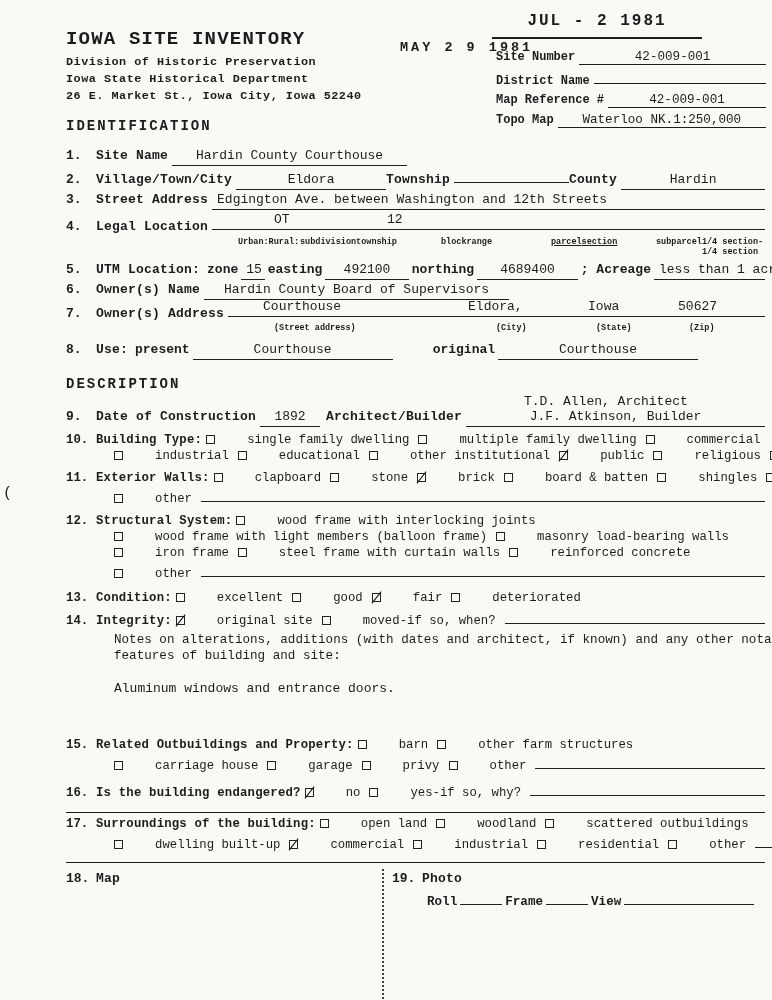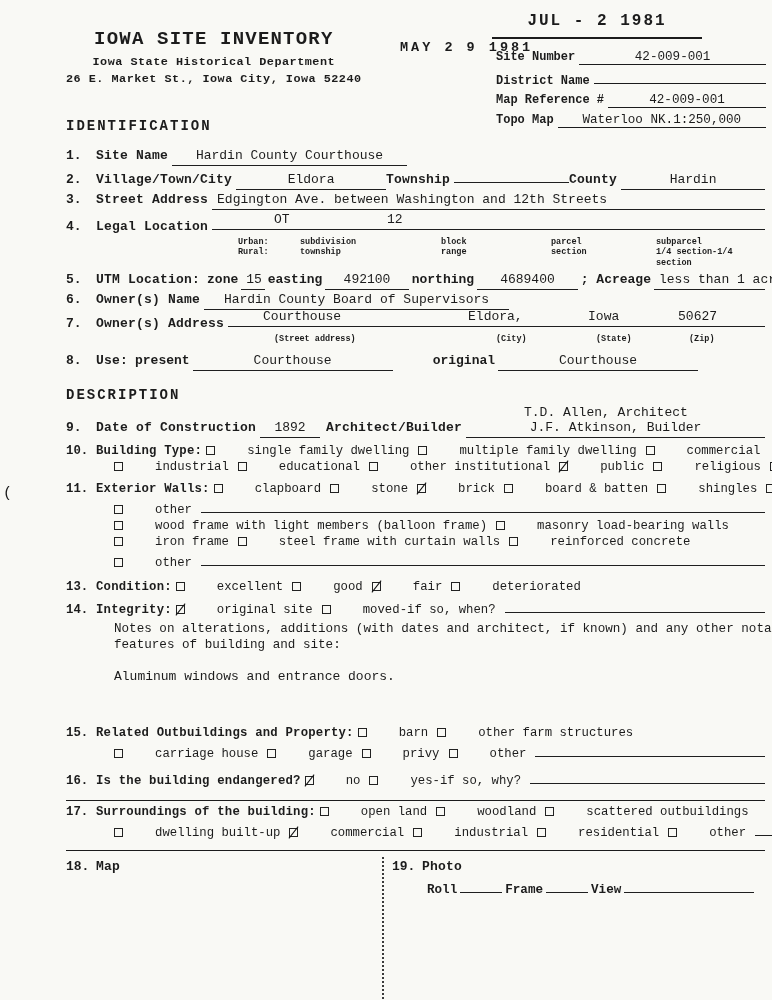--- a/index.html
+++ b/index.html
@@ -5,21 +5,21 @@
   * { box-sizing: border-box; margin: 0; padding: 0; }
   body { background:#d8d8d4; font-family:"Liberation Mono","DejaVu Sans Mono",monospace; }
   .page { width:772px; height:1000px; position:relative; background:#f9f9f5; color:#1c1c1c; overflow:hidden; }
 
   
   .stamp-jul { position:absolute; top:12px; right:70px; width:210px; text-align:center;
     font-size:16px; font-weight:700; letter-spacing:2px; border-bottom:2px solid #1c1c1c; padding-bottom:7px; }
   .stamp-may { position:absolute; top:40px; left:400px; font-size:13.5px; font-weight:700; letter-spacing:3px; }
 
   
-  .hdr { position:absolute; left:66px; top:28px;text-align:center; }
+  .hdr { position:absolute; left:66px; top:28px; }
   .hdr h1 { font-size:19px; font-weight:800; letter-spacing:1.2px; margin-bottom:4px; }
   .org div { font-size:11.8px; font-weight:700; letter-spacing:0.5px; line-height:1.45; }
 
   .hdr-fields { position:absolute; right:6px; top:50px; width:270px; font-size:12px; }
   .hf-row { display:flex; align-items:baseline; margin-bottom:5px; }
   .hf-label { font-weight:700; margin-right:4px; white-space:nowrap; }
   .hf-fill { flex:1; border-bottom:1.5px solid #1c1c1c; text-align:center; font-size:12.6px; white-space:nowrap; min-height:14px; }
 
   
   .body { position:absolute; left:66px; right:7px; top:118px; }
@@ -40,22 +40,22 @@
   
   .cbline { font-size:12.3px; }
   .cb { display:inline-flex; align-items:baseline; margin-right:9px; white-space:nowrap;gap:29px; }
   .box { display:inline-block; width:9px; height:9px; border:1.5px solid #222; margin-right:3px; position:relative; top:1px; flex:none; }
   .box.checked::after { content:''; position:absolute; left:-4px; top:3px; width:15px; border-top:1.7px solid #111; transform:rotate(-52deg); }
 
   
   .legal-fill { position:relative; }
   .legal-v1 { position:absolute; left:62px; bottom:0; } .legal-v2 { position:absolute; left:175px; bottom:0; }
   .legal-caps { display:flex; margin-left:172px; font-size:8.5px; font-weight:700; line-height:1.25; margin-top:1px; }
-  .cap-col { display:flex; flex-direction:column; }
-  .cc0 { width:62px; } .cc1 { width:113px; } .cc2 { width:110px;margin-left:28px; } .cc3 { width:105px; } .cc4 { flex:1; }
+  .cap-col { display:flex; flex-direction:row; }
+  .cc0 { width:62px; } .cc1 { width:113px; } .cc2 { width:110px;margin-left:28px; } .cc3 { width:105px;text-decoration:underline; } .cc4 { flex:1; }
 
   
   .addr-fill { position:relative; }
   .a-street{position:absolute;left:35px;bottom:0;} .a-city{position:absolute;left:240px;bottom:0;}
   .a-state{position:absolute;left:360px;bottom:0;} .a-zip{position:absolute;left:450px;bottom:0;}
   .addr-caps { position:relative; margin-left:168px; font-size:8.5px; font-weight:700; height:11px; margin-top:1px; }
   .addr-caps span { position:absolute; top:0; }
   .p-street{left:40px;} .p-city{left:262px;} .p-state{left:362px;} .p-zip{left:455px;}
 
   .arch-note { margin-left:458px; font-size:13px; margin-top:2px; }
@@ -77,20 +77,21 @@
 
 <div class="page">
 
   <div class="stamp-jul">JUL - 2 1981</div>
   <div class="stamp-may">MAY 2 9 1981</div>
   <span class="stray">(</span>
 
   <div class="hdr">
     <h1>IOWA SITE INVENTORY</h1>
     <div class="org">
+      <div>Division of Historic Preservation</div>
       <div>Iowa State Historical Department</div>
       <div>26 E. Market St., Iowa City, Iowa  52240</div>
     </div>
   </div>
 
   <div class="hdr-fields">
     <div class="hf-row">
       <span class="hf-label">Site Number</span>
       <span class="hf-fill">42-009-001</span>
     </div>
@@ -297,20 +298,28 @@
         </span>
     </div>
     <div class="line cbline indent">
       <span class="cb">
           <span class="box"></span>
           <span>other</span>
         </span>
       <span class="fill grow"></span>
     </div>
 
+    <div class="line cbline mt6">
+      <span class="no">12.</span>
+      <span class="lbl">Structural System:</span>
+      <span class="cb">
+          <span class="box"></span>
+          <span>wood frame with interlocking joints</span>
+        </span>
+    </div>
     <div class="line cbline indent">
       <span class="cb">
           <span class="box"></span>
           <span>wood frame with light members (balloon frame)</span>
         </span>
       <span class="cb">
           <span class="box"></span>
           <span>masonry load-bearing walls</span>
         </span>
     </div>

